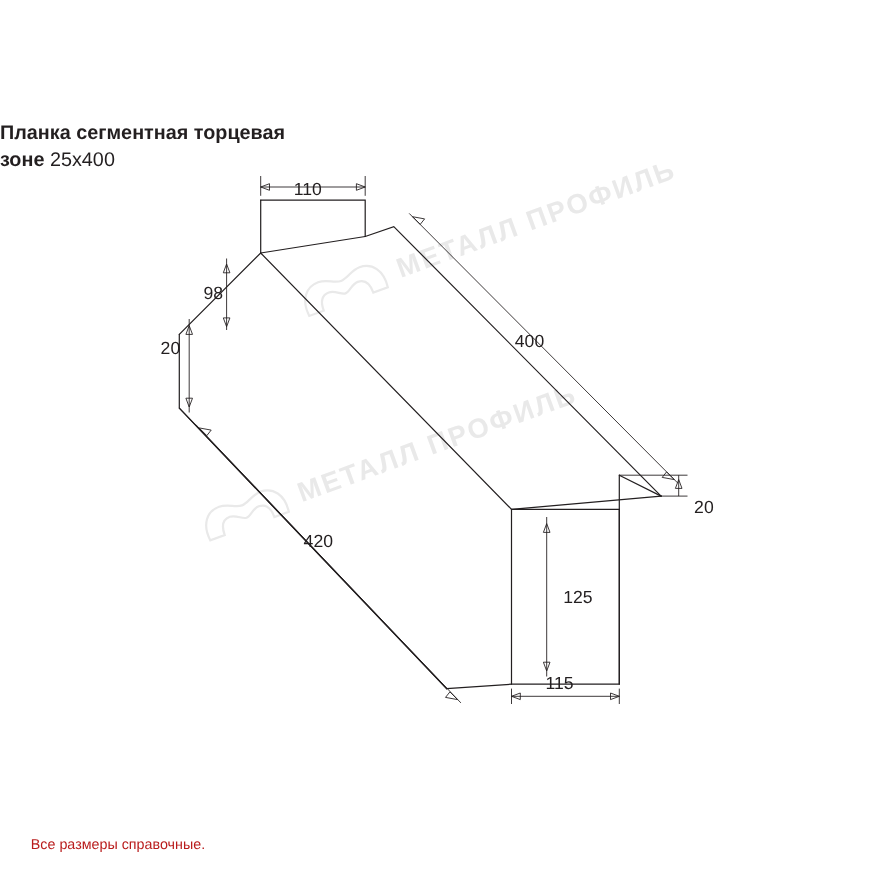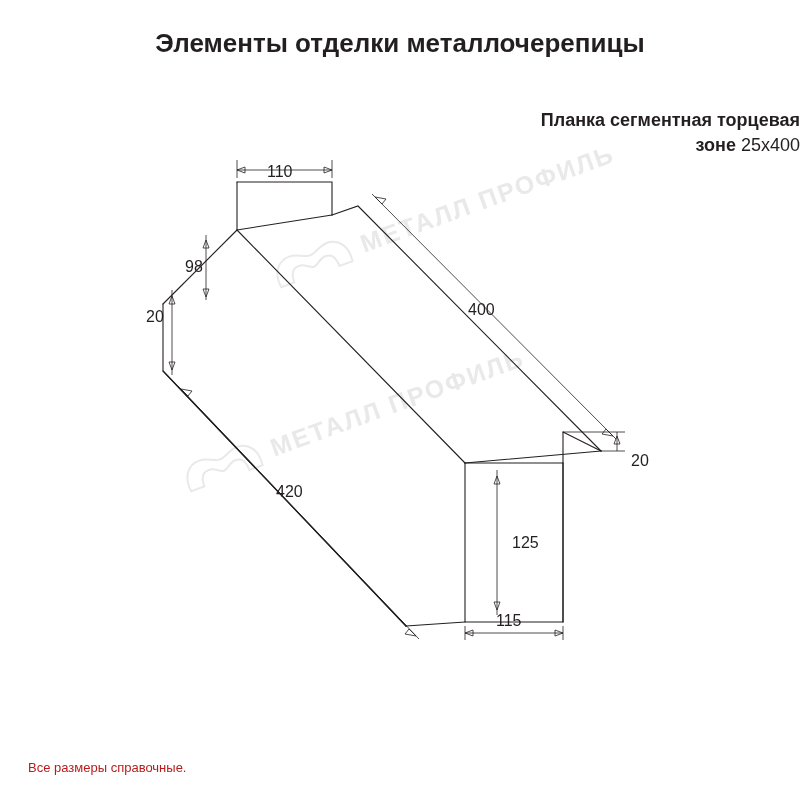--- a/index.html
+++ b/index.html
@@ -28,21 +28,21 @@
     font-size: 26px;
     font-weight: bold;
     letter-spacing: 0px;
     color: #231f20;
   }
   .subtitle-wrap {
     position: absolute;
     top: 108px;
     left: 0;
     width: 800px;
-    text-align: right;
+    text-align: left;
     line-height: 25px;
   }
   .subtitle-line1 {
     font-size: 18px;
     font-weight: bold;
     color: #231f20;
   }
   .subtitle-line2 {
     font-size: 18px;
     font-weight: bold;
@@ -96,21 +96,20 @@
     font-family: "Liberation Sans", sans-serif;
     font-size: 16px;
     fill: #231f20;
   }
 </style>
 </head>
 <body>
 
 <div class="page">
 
-  <div class="title">Элементы отделки металлочерепицы</div>
 
   <div class="subtitle-wrap">
     <div class="subtitle-line1">Планка сегментная торцевая</div>
     <div class="subtitle-line2"><span>зоне </span><span class="size">25х400</span></div>
   </div>
 
   <svg class="drawing" viewBox="0 0 800 800">
 
     <g>
       <g transform="translate(262,258) rotate(-20)">

